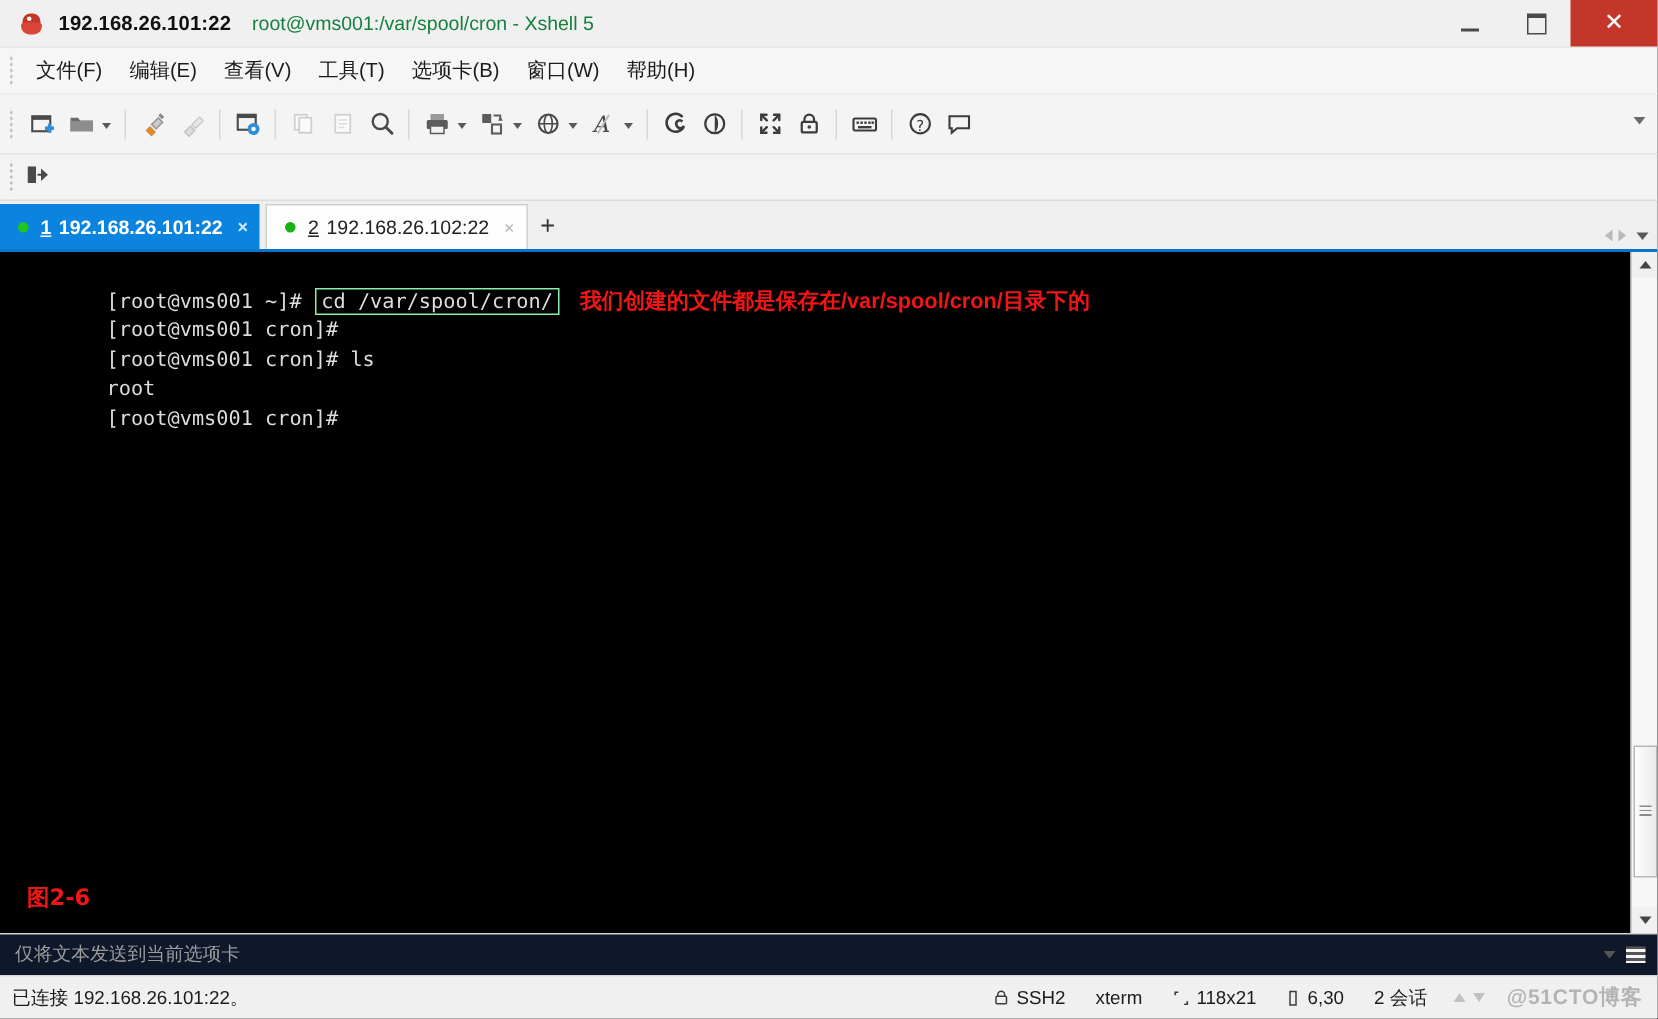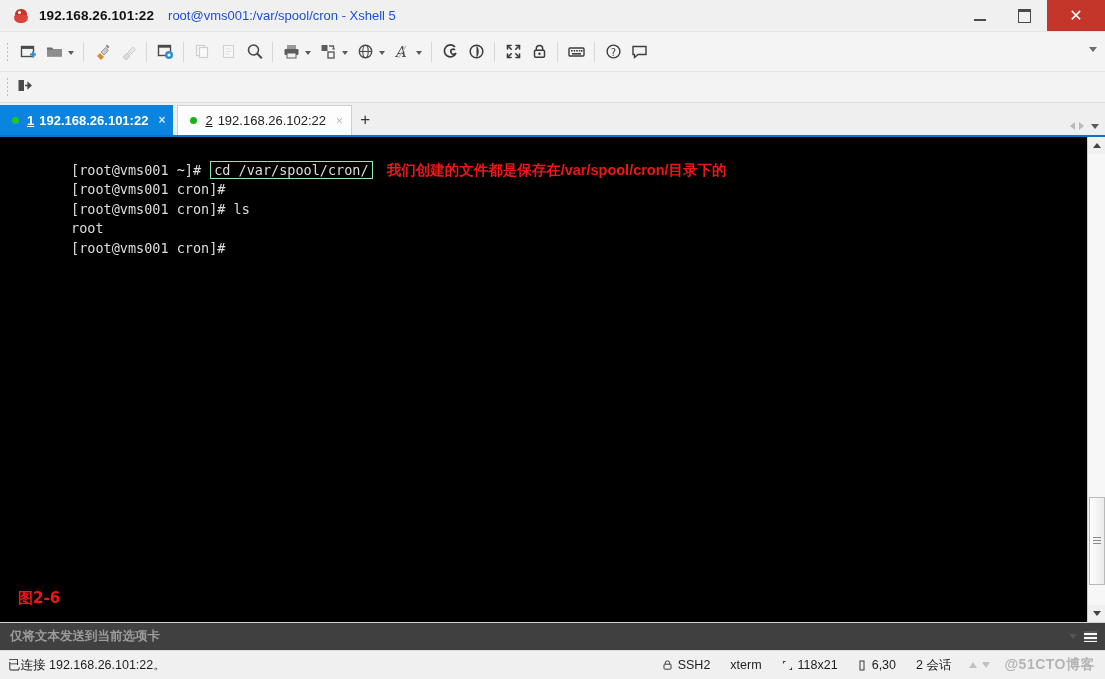--- a/index.html
+++ b/index.html
@@ -13,21 +13,21 @@
   .app{position:relative;width:1105px;height:679px;background:#f6f6f6;display:flex;flex-direction:column;}
 
   
   .titlebar{height:31px;background:#f0f0f0;display:flex;align-items:center;position:relative;
             border-bottom:1px solid #e6e6e6;}
   .tb-icon{width:18px;height:18px;margin-left:12px;margin-right:9px;position:relative;flex:none;}
   .tb-icon .b1{position:absolute;left:3px;top:2px;width:12px;height:8px;background:#c4352a;border-radius:6px 6px 3px 3px;}
   .tb-icon .b2{position:absolute;left:2px;top:8px;width:14px;height:8px;background:#d9453a;border-radius:3px 3px 7px 7px;}
   .tb-icon .b3{position:absolute;left:6px;top:4px;width:3px;height:3px;background:#fff;border-radius:50%;}
   .tb-title{font-weight:bold;font-size:13.5px;color:#111;letter-spacing:0.1px;}
-  .tb-sub{margin-left:14px;color:#1d4ed8;font-size:13px;font-weight:normal;}
+  .tb-sub{margin-left:14px;color:#15803d;font-size:13px;font-weight:normal;}
   .wincontrols{position:absolute;right:0;top:0;height:31px;display:flex;align-items:stretch;}
   .wc{width:45px;display:flex;align-items:center;justify-content:center;color:#333;}
   .wc-min .g{width:12px;height:2px;background:#4a4a4a;margin-top:8px;}
   .wc-max .g{width:11px;height:10px;border:1.5px solid #4a4a4a;border-top-width:3px;}
   .wc-close{background:#c4352a;width:58px;color:#fff;font-size:16px;line-height:1;}
 
   
   .menubar{height:30px;background:#f6f6f6;display:flex;align-items:center;border-bottom:1px solid #ececec;position:relative;}
   .grip{width:6px;height:22px;margin:0 4px 0 5px;flex:none;
         background-image:radial-gradient(circle,#bdbdbd 1px,transparent 1.1px);
@@ -90,21 +90,21 @@
   .sb-arrow{width:17px;height:17px;display:flex;align-items:center;justify-content:center;background:#f0f0f0;}
   .sb-up{width:0;height:0;border-left:4px solid transparent;border-right:4px solid transparent;border-bottom:5px solid #444;}
   .sb-dn{width:0;height:0;border-left:4px solid transparent;border-right:4px solid transparent;border-top:5px solid #444;}
   .sb-track{position:absolute;top:17px;bottom:17px;left:0;right:0;background:#f7f7f7;}
   .sb-thumb{position:absolute;left:1px;width:14px;height:86px;bottom:20px;
             background:linear-gradient(to right,#fdfdfd,#ebebeb);border:1px solid #b9b9b9;}
   .sb-grip{position:absolute;left:3px;top:50%;margin-top:-4px;width:8px;height:8px;
            background:repeating-linear-gradient(to bottom,#8a8a8a 0 1px,transparent 1px 3px);}
 
   
-  .sendbar{height:27px;background:#404040;display:flex;align-items:center;border-top:1px solid #d2d2d2;position:relative;font-weight:bold;}
+  .sendbar{height:27px;background:#0f172a;display:flex;align-items:center;border-top:1px solid #d2d2d2;position:relative;}
   .sendbar .txt{color:#9c9c9c;font-size:12.5px;margin-left:10px;}
   .sb-right{position:absolute;right:4px;top:0;height:27px;display:flex;align-items:center;gap:7px;}
   .sb-caret{width:0;height:0;border-left:4px solid transparent;border-right:4px solid transparent;border-top:5px solid #555;}
   .sb-menu{width:13px;height:11px;background:repeating-linear-gradient(to bottom,#555 0 2px,#f6f6f6 2px 4px);margin-right:4px;}
 
   
   .statusbar{height:28px;background:#f0f0f0;display:flex;align-items:center;border-top:1px solid #dcdcdc;position:relative;}
   .st-left{margin-left:8px;font-size:12.5px;color:#1d1d1d;}
   .st-right{position:absolute;right:6px;top:0;height:28px;display:flex;align-items:center;font-size:12.5px;color:#1d1d1d;}
   .st-cell{display:flex;align-items:center;margin-left:20px;white-space:nowrap;}
@@ -134,20 +134,30 @@
         </div>
       <div class="wc wc-max">
           <div class="g"></div>
         </div>
       <div class="wc wc-close">
         <span>✕</span>
       </div>
     </div>
   </div>
 
+  <div class="menubar">
+    <div class="grip"></div>
+    <div class="menu-item">文件(F)</div>
+    <div class="menu-item">编辑(E)</div>
+    <div class="menu-item">查看(V)</div>
+    <div class="menu-item">工具(T)</div>
+    <div class="menu-item">选项卡(B)</div>
+    <div class="menu-item">窗口(W)</div>
+    <div class="menu-item">帮助(H)</div>
+  </div>
 
   <div class="toolbar">
     <div class="grip"></div>
 
     <div class="tbtn">
       <svg width="19" height="19" viewBox="0 0 19 19">
         <rect x="2.5" y="4.5" width="12" height="10" fill="none" stroke="#4a4a4a" stroke-width="1.4"></rect>
         <rect x="2.5" y="4.5" width="12" height="2.4" fill="#4a4a4a"></rect>
         <g stroke="#2f8fd6" stroke-width="2.2">
             <path d="M11 12.5h6M14 9.5v6"></path>

